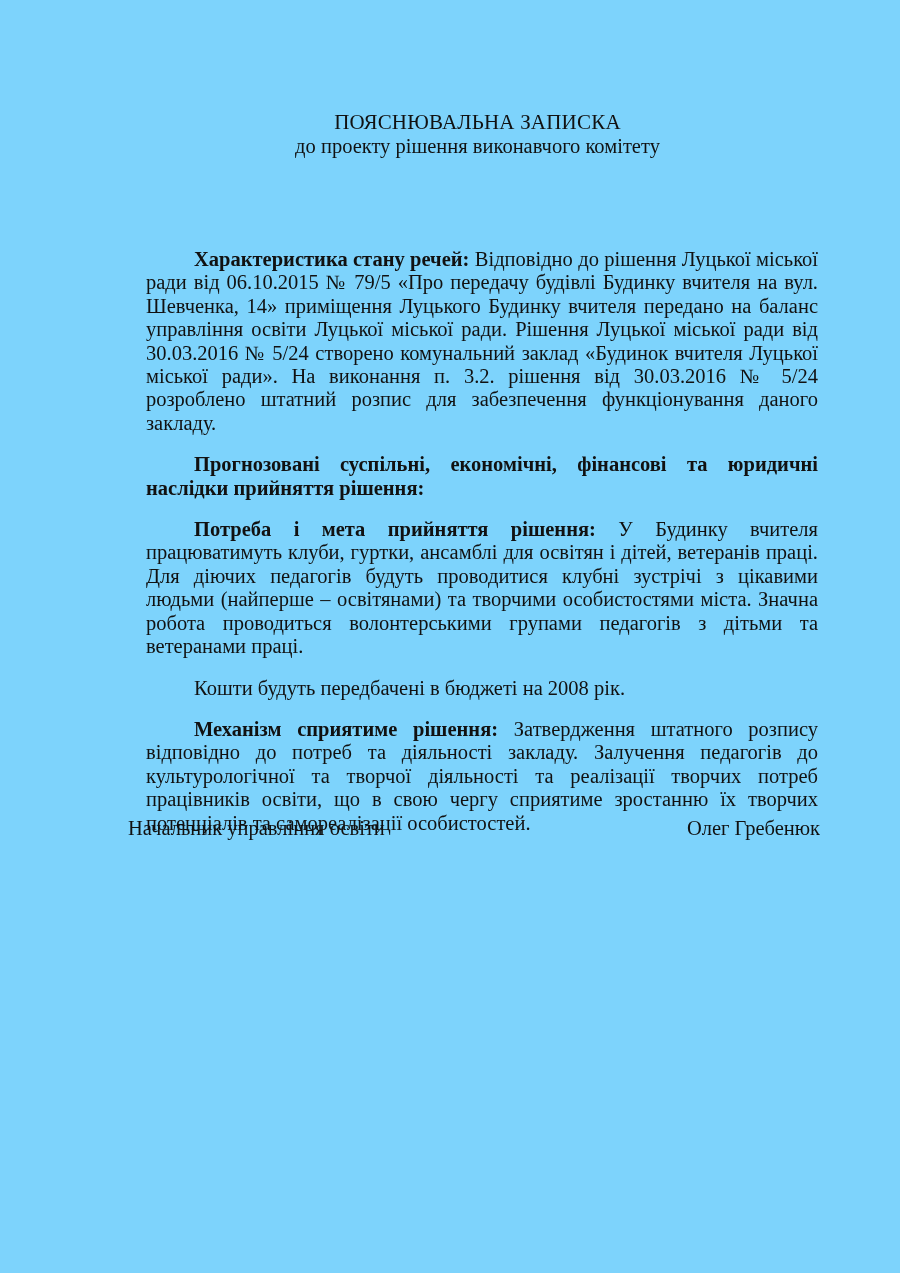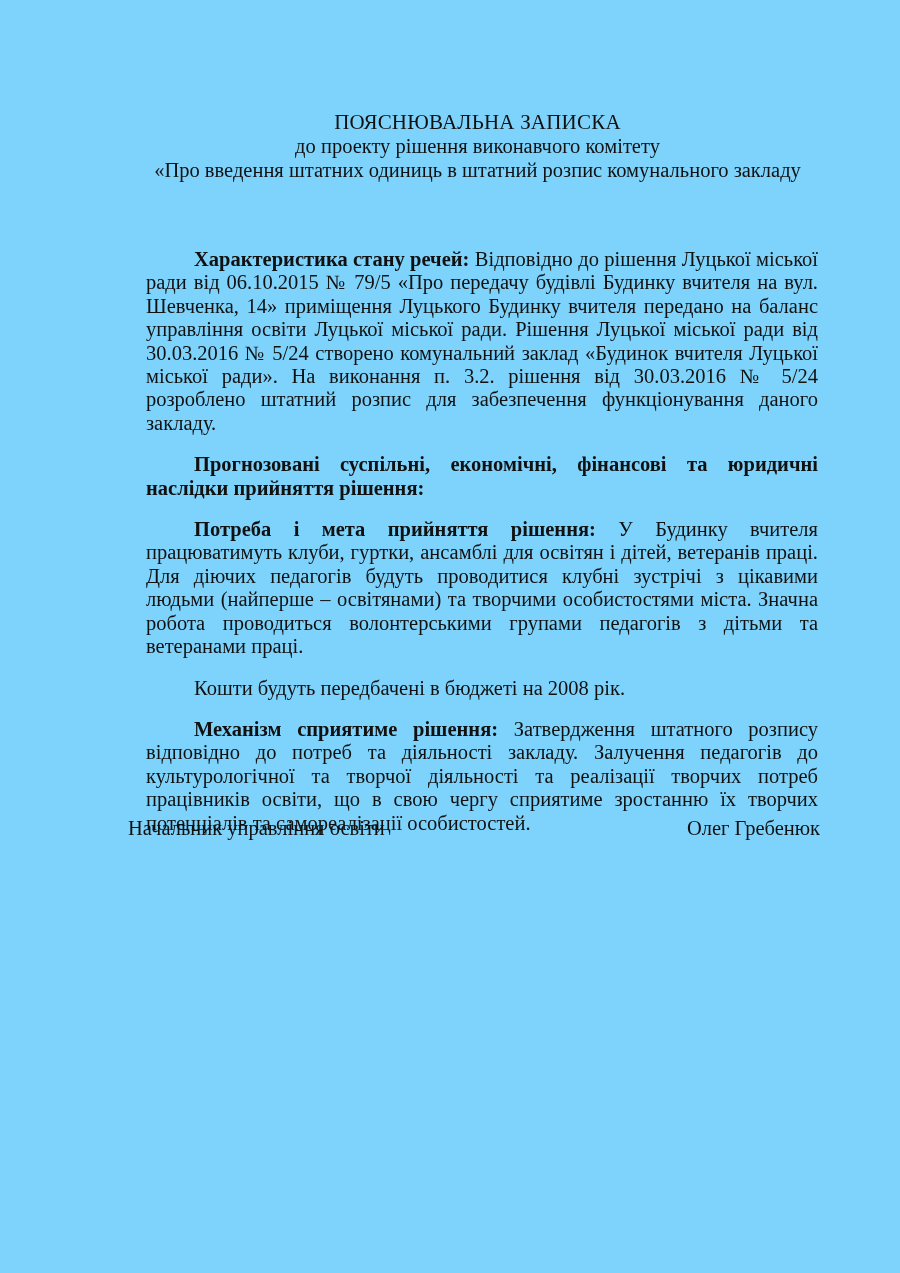--- a/index.html
+++ b/index.html
@@ -67,21 +67,20 @@
     }
   </style>
 </head>
 <body>
 
 <div class="page">
 
   <div class="header">
     <div class="title">ПОЯСНЮВАЛЬНА ЗАПИСКА</div>
     <div>до проекту рішення виконавчого комітету</div>
-    <div>«Про введення штатних одиниць  в штатний розпис комунального закладу</div>
   </div>
 
   <div class="body-text">
     <p class="para"><b>Характеристика стану речей:</b><span> Відповідно до рішення Луцької міської ради від 06.10.2015  № 79/5 «Про передачу будівлі Будинку вчителя на вул. Шевченка, 14»  приміщення Луцького Будинку вчителя  передано на баланс управління освіти Луцької міської ради.  Рішення Луцької міської ради від 30.03.2016 № 5/24 створено комунальний заклад «Будинок вчителя Луцької міської ради». На виконання п. 3.2.  рішення від 30.03.2016 № 5/24 розроблено штатний розпис для забезпечення функціонування даного закладу.</span></p>
 
     <p class="para"><b>Прогнозовані суспільні, економічні, фінансові та юридичні наслідки прийняття рішення:</b><span></span></p>
 
     <p class="para"><b>Потреба і мета прийняття рішення:</b><span> У Будинку вчителя працюватимуть клуби, гуртки, ансамблі для освітян і дітей, ветеранів праці. Для діючих педагогів будуть проводитися клубні зустрічі з цікавими людьми (найперше – освітянами) та творчими особистостями міста. Значна робота проводиться волонтерськими групами педагогів з дітьми та ветеранами праці.</span></p>
 
     <p class="para no-justify-last"><b></b><span>Кошти будуть передбачені в бюджеті на 2008 рік.</span></p>

